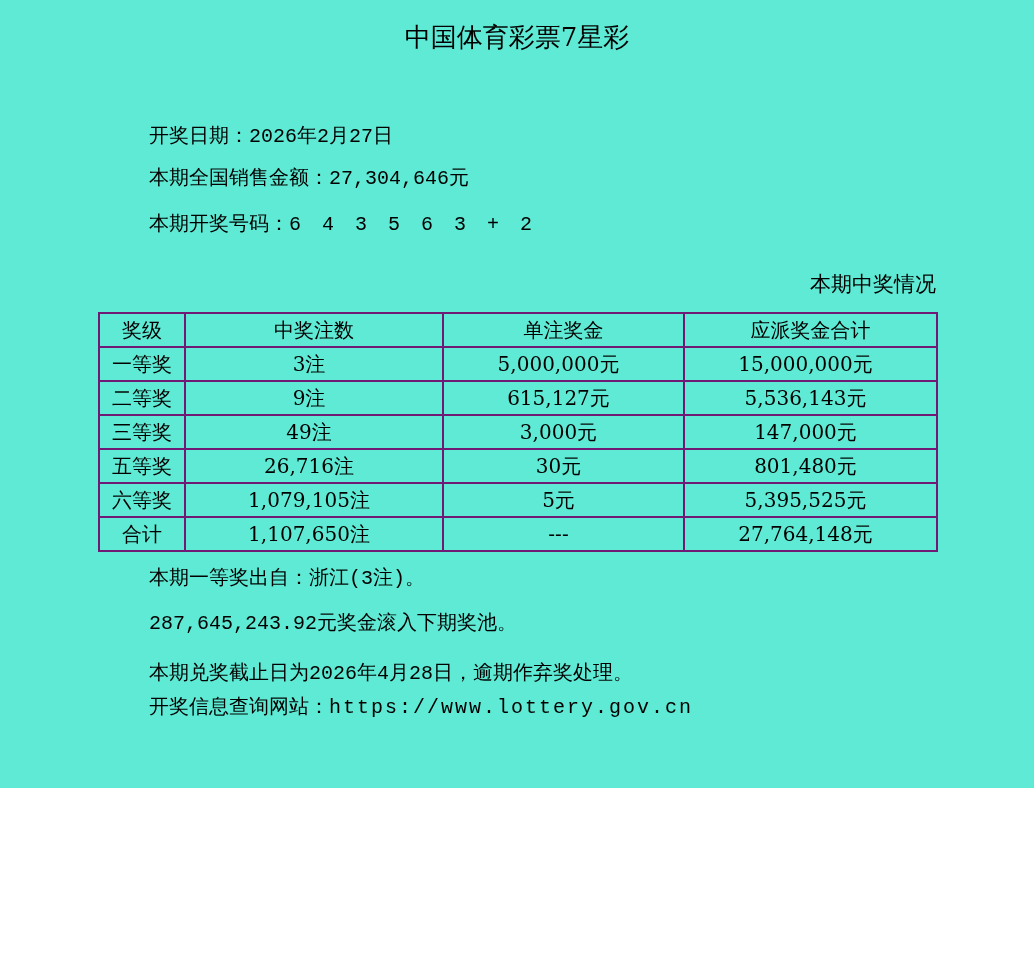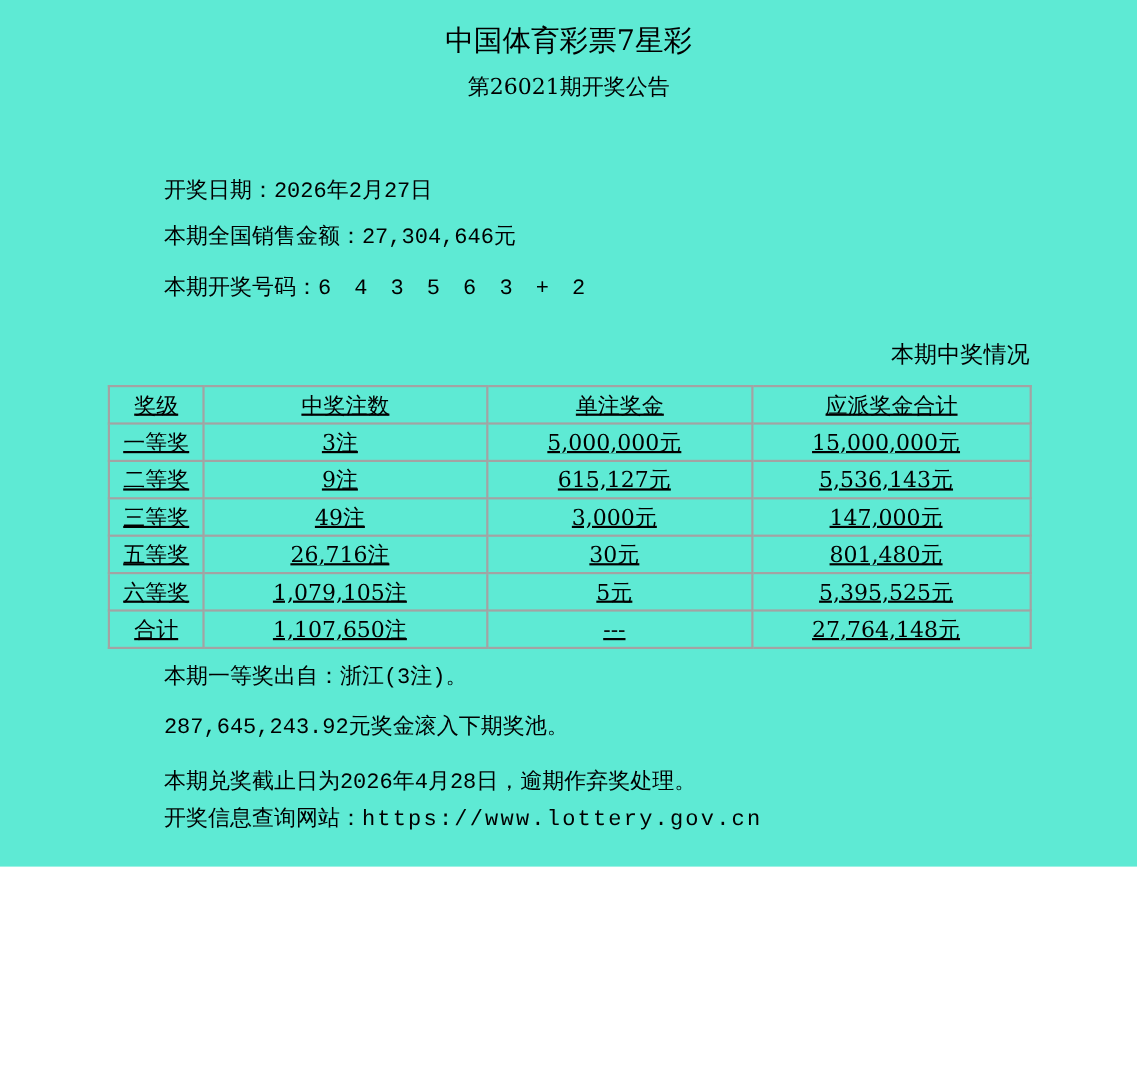--- a/index.html
+++ b/index.html
@@ -52,26 +52,25 @@
     margin-bottom: 16px;
     line-height: 24px;
   }
   table.prize-table {
     border-collapse: collapse;
     table-layout: fixed;
     width: 838px;
     font-size: 20px;
   }
   table.prize-table th, table.prize-table td {
-    border: 2px solid #a3a3a3;
+    border: 2px solid #701a75;
     height: 32px;
     font-weight: normal;
     overflow: hidden;
     white-space: nowrap;
-    text-decoration: underline;
   }
   table.prize-table th { text-align: center; padding: 0; }
   td.c-center { text-align: center; padding: 0; }
   td.c-right { text-align: center; padding: 0 10px 0 0; }
   .notes { margin-top: 10px; }
   .note { font-size: 20px; line-height: 34px; margin: 0; }
   .mt-11 { margin-top: 11px; }
   .mt-16 { margin-top: 16px; }
   .notice {
     white-space: pre-line;
@@ -80,21 +79,20 @@
   }
   .url { letter-spacing: 2px; }
 </style>
 </head>
 <body>
 
 <div class="page">
   <div class="content">
 
     <h1 class="doc-title">中国体育彩票7星彩</h1>
-    <h2 class="doc-subtitle">第26021期开奖公告</h2>
 
     <div class="info-block">
       <p class="line indent"><span>开奖日期：</span><span>2026年2月27日</span></p>
       <p class="line indent gap-sm"><span>本期全国销售金额：</span><span>27,304,646元</span></p>
       <p class="line indent gap-md"><span>本期开奖号码：</span><span class="draw-numbers">6 4 3 5 6 3 + 2</span></p>
     </div>
 
     <div class="table-title">本期中奖情况</div>
 
     <table class="prize-table">

